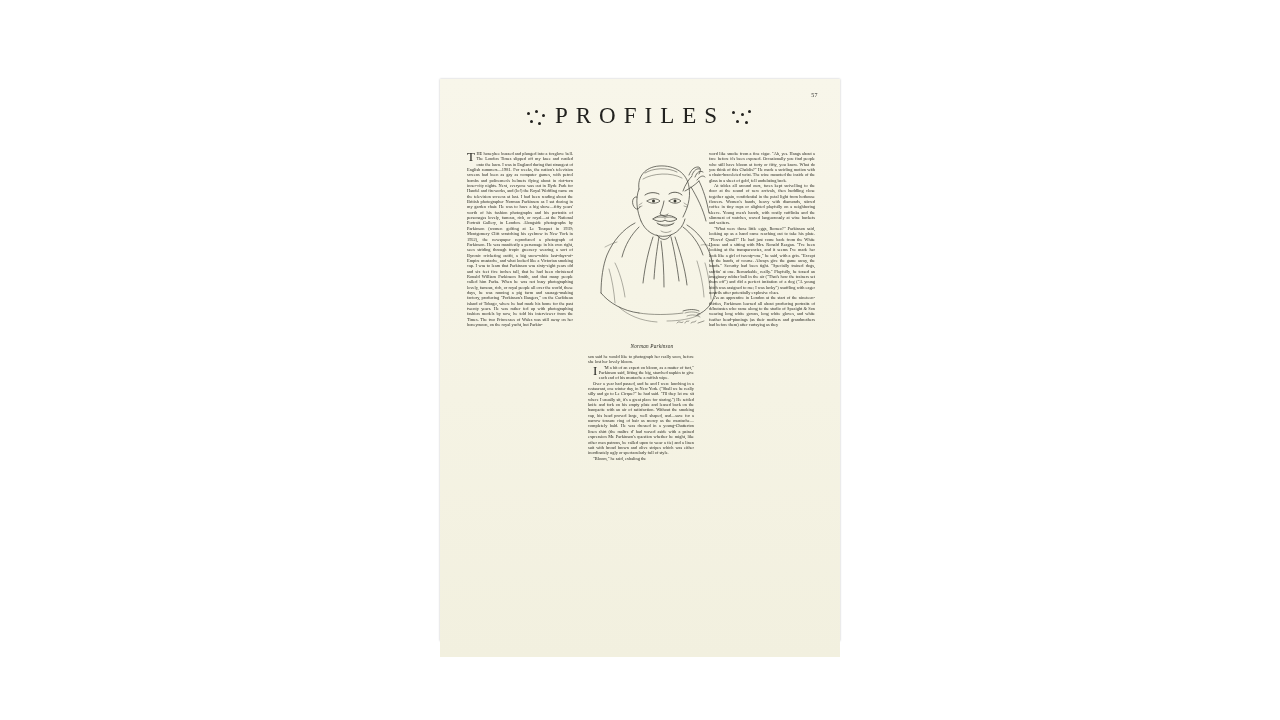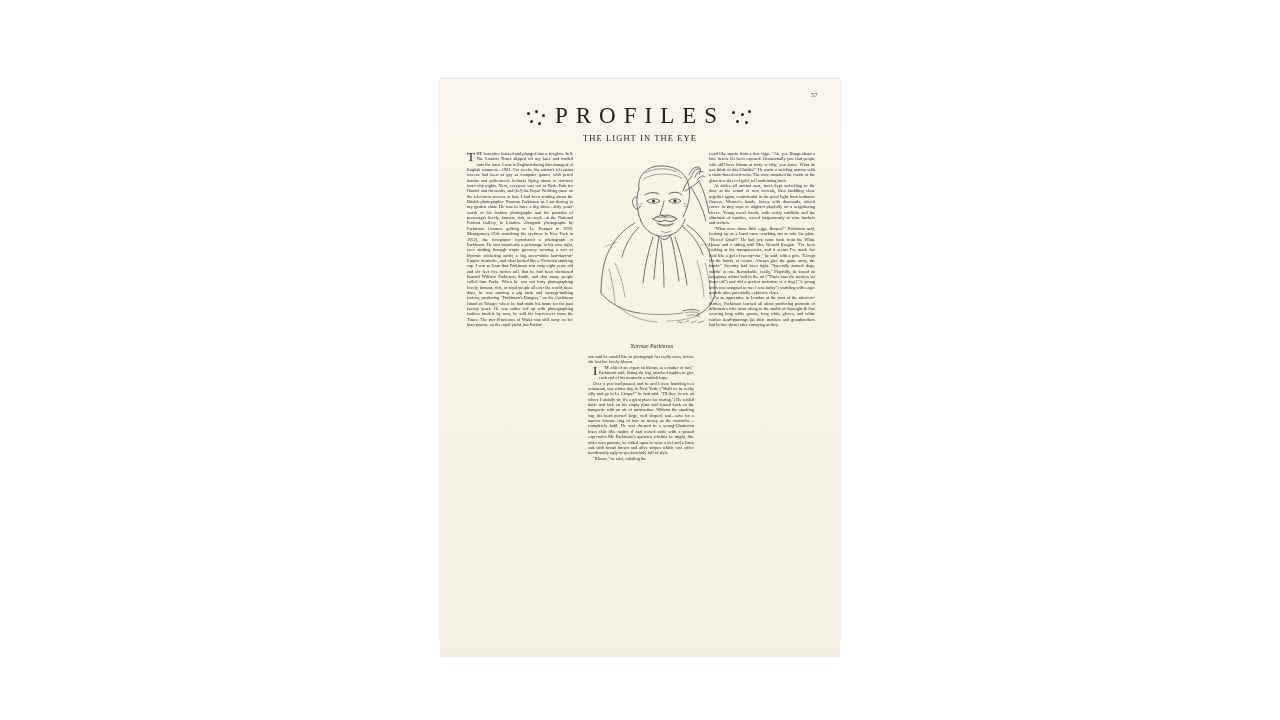--- a/index.html
+++ b/index.html
@@ -178,21 +178,20 @@
     <div class="masthead">
       <span class="dots left">
         <i></i><i></i><i></i><i></i><i></i>
       </span>
       <span class="title">PROFILES</span>
       <span class="dots right">
         <i></i><i></i><i></i><i></i><i></i>
       </span>
     </div>
 
-    <div class="subhead">THE LIGHT IN THE EYE</div>
 
     <div class="cols">
 
       <div class="col col-1">
         <p class="first">
           <span class="dropcap">T</span><span>HE honeybee buzzed and plunged into a foxglove bell. The London Times slipped off my knee and rustled onto the lawn. I was in England during that strangest of English summers—1981. For weeks, the nation's television screens had been as gay as computer games, with petrol bombs and policemen's helmets flying about in riot-torn inner-city nights. Next, everyone was out in Hyde Park for Handel and fireworks, and (lo!) the Royal Wedding came on the television screens at last. I had been reading about the British photographer Norman Parkinson as I sat dozing in my garden chair. He was to have a big show—fifty years' worth of his fashion photographs and his portraits of personages lovely, famous, rich, or royal—at the National Portrait Gallery, in London. Alongside photographs by Parkinson (women golfing at Le Touquet in 1939; Montgomery Clift scratching his eyebrow in New York in 1952), the newspaper reproduced a photograph of Parkinson. He was manifestly a personage in his own right, seen striding through tropic greenery wearing a sort of Byronic cricketing outfit, a big snow-white last-days-of-Empire mustache, and what looked like a Victorian smoking cap. I was to learn that Parkinson was sixty-eight years old and six feet five inches tall, that he had been christened Ronald William Parkinson Smith, and that many people called him Parks. When he was not busy photographing lovely, famous, rich, or royal people all over the world, these days, he was running a pig farm and sausage-making factory, producing "Porkinson's Bangers," on the Caribbean island of Tobago, where he had made his home for the past twenty years. He was rather fed up with photographing fashion models by now, he told his interviewer from the Times. The two Princesses of Wales was still away on her honeymoon, on the royal yacht, but Parkin-</span>
         </p>
       </div>
 
       <div class="illo">

